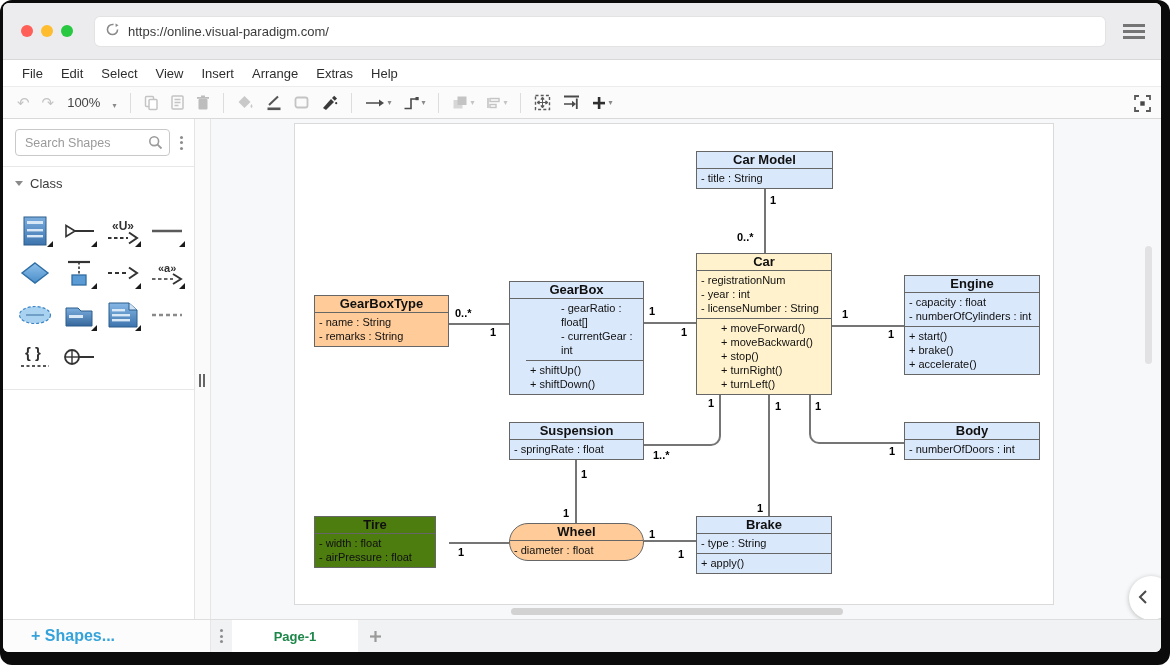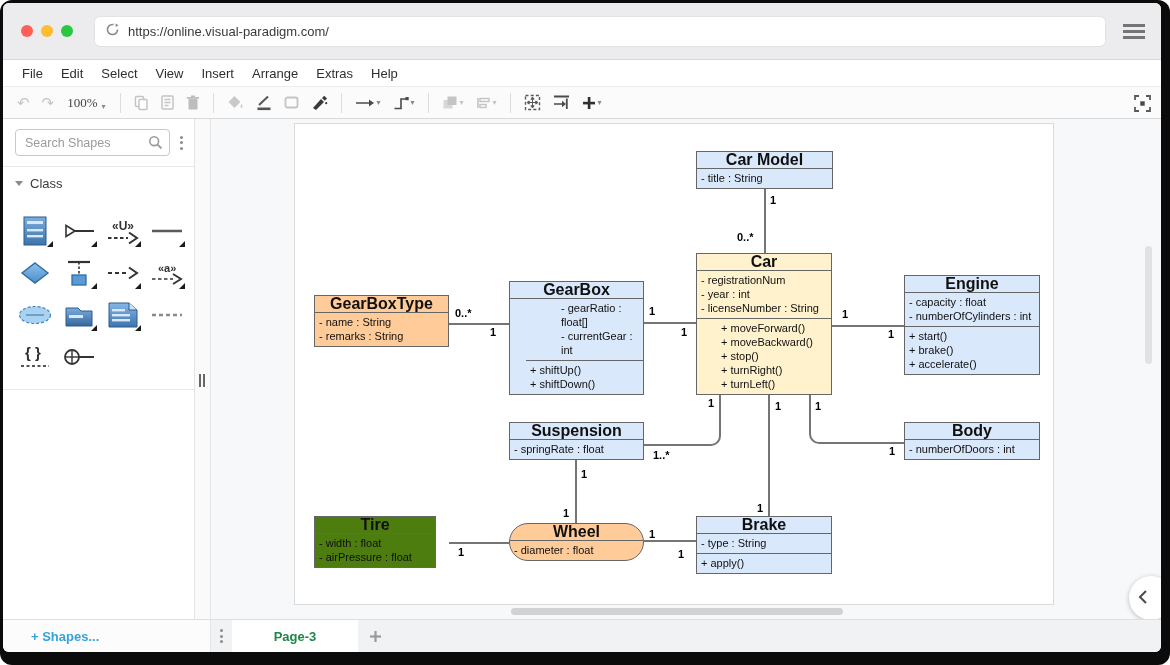--- a/index.html
+++ b/index.html
@@ -19,21 +19,21 @@
   
   .menubar { height:27px; background:#fff; display:flex; align-items:center; padding-left:10px; border-bottom:1px solid #ececec; flex:0 0 auto; }
   .menu-item { font-size:13px; color:#2e2e2e; padding:0 9px; cursor:pointer; }
 
   
   .toolbar { height:32px; background:#fbfbfb; border-bottom:1px solid #d9d9d9; display:flex; align-items:center; padding-left:10px; gap:4px; flex:0 0 auto; position:relative; }
   .tbtn { display:flex; align-items:center; gap:2px; padding:3px 4px; border-radius:3px; cursor:pointer; }
   .tbtn svg { display:block; }
   .glyph { font-size:15px; line-height:15px; }
   .disabled { color:#c4c4c4; }
-  .zoomctl { font-size:13px; color:#444; padding:0 5px; display:flex; align-items:flex-end; gap:4px; cursor:pointer;font-family:Liberation Serif, serif; }
+  .zoomctl { font-size:13px; color:#444; padding:0 5px; display:flex; align-items:flex-end; gap:12px; cursor:pointer; }
   .caret { font-size:8px; color:#8a8a8a; }
   .caret.dim { color:#c4c4c4; }
   .tsep { width:1px; height:20px; background:#ddd; margin:0 5px; }
   .focus-btn { position:absolute; right:10px; top:8px; cursor:pointer; }
 
   
   .main { flex:1 1 auto; display:flex; min-height:0; }
   .sidebar { width:192px; background:#fff; border-right:1px solid #e4e4e4; display:flex; flex-direction:column; }
   .search-row { display:flex; align-items:center; padding:10px 6px 10px 12px; gap:5px; }
   .search-wrap { position:relative; flex:1; }
@@ -51,34 +51,34 @@
   .pcell .corner { position:absolute; right:4px; bottom:4px; width:0; height:0; border-left:6px solid transparent; border-bottom:6px solid #1b1b1b; }
   .side-fill { flex:1; }
 
   .gutter { width:16px; background:#fafafa; border-right:1px solid #e6e6e6; position:relative; }
   .gutter-handle { position:absolute; left:4px; top:255px; width:6px; height:13px; border-left:2px solid #666; border-right:2px solid #666; }
 
   
   .canvas { flex:1; background:#f7f8f9; position:relative; overflow:hidden; }
   .page { position:absolute; left:83px; top:4px; width:760px; height:482px; background:#fff; border:1px solid #dadada; z-index:0; }
   .uml { position:absolute; border:1.5px solid #666; font-size:11px; line-height:14px; color:#101010; z-index:2; }
-  .uml-title { font-weight:bold; font-size:16px; text-align:center; padding:1px 2px; border-bottom:1.5px solid #666; }
+  .uml-title { font-weight:bold; font-size:13px; text-align:center; padding:1px 2px; border-bottom:1.5px solid #666; }
   .uml-sec { padding:2px 4px 3px; }
   .uml-sec + .uml-sec { border-top:1.5px solid #666; }
   .cline { position:absolute; z-index:1; }
   .mult { position:absolute; z-index:3; font-size:11px; font-weight:600; color:#000; }
   .hscroll { position:absolute; left:300px; top:489px; width:332px; height:7px; border-radius:4px; background:#d2d2d2; z-index:5; cursor:pointer; }
   .vscroll { position:absolute; left:934px; top:127px; width:7px; height:118px; border-radius:4px; background:#e2e2e4; z-index:5; cursor:pointer; }
   .edge-btn { position:absolute; left:918px; top:457px; width:44px; height:44px; border-radius:50%; background:#fff; box-shadow:0 1px 5px rgba(0,0,0,.25); z-index:6; cursor:pointer; }
   .edge-btn svg { position:absolute; left:9px; top:13px; }
 
   
   .bottombar { height:33px; flex:0 0 auto; display:flex; border-top:1px solid #dedede; }
   .shapes-cell { width:208px; background:#fcfcfc; border-right:1px solid #e6e6e6; display:flex; align-items:center; padding-left:28px; }
-  .shapes-link { color:#35a3da; font-size:13px; font-weight:bold; cursor:pointer; }
+  .shapes-link { color:#35a3da; font-size:16px; font-weight:bold; cursor:pointer; }
   .tabstrip { flex:1; background:#f1f2f3; display:flex; align-items:stretch; }
   .tab-dots { display:flex; flex-direction:column; gap:2.5px; justify-content:center; padding:0 9px; cursor:pointer; }
   .tab-dots i { width:3px; height:3px; border-radius:50%; background:#8d8d8d; }
   .page-tab { width:126px; background:#fff; display:flex; align-items:center; justify-content:center; font-size:13px; font-weight:bold; color:#1d8649; cursor:pointer; }
   .add-tab { width:34px; display:flex; align-items:center; justify-content:center; cursor:pointer; }
 </style>
 </head>
 <body>
 
 <div class="window">
@@ -516,21 +516,21 @@
   <div class="bottombar">
     <div class="shapes-cell">
       <span class="shapes-link">+ Shapes...</span>
     </div>
     <div class="tabstrip">
       <span class="tab-dots">
             <i></i>
             <i></i>
             <i></i>
           </span>
-      <span class="page-tab">Page-3</span>
+      <span class="page-tab">Page-1</span>
       <span class="add-tab">
         <svg width="13" height="13" viewBox="0 0 13 13">
               <rect x="5.4" y="1" width="2.2" height="11" fill="#9a9a9a"></rect>
               <rect x="1" y="5.4" width="11" height="2.2" fill="#9a9a9a"></rect>
             </svg>
       </span>
     </div>
   </div>
 
 </div>

